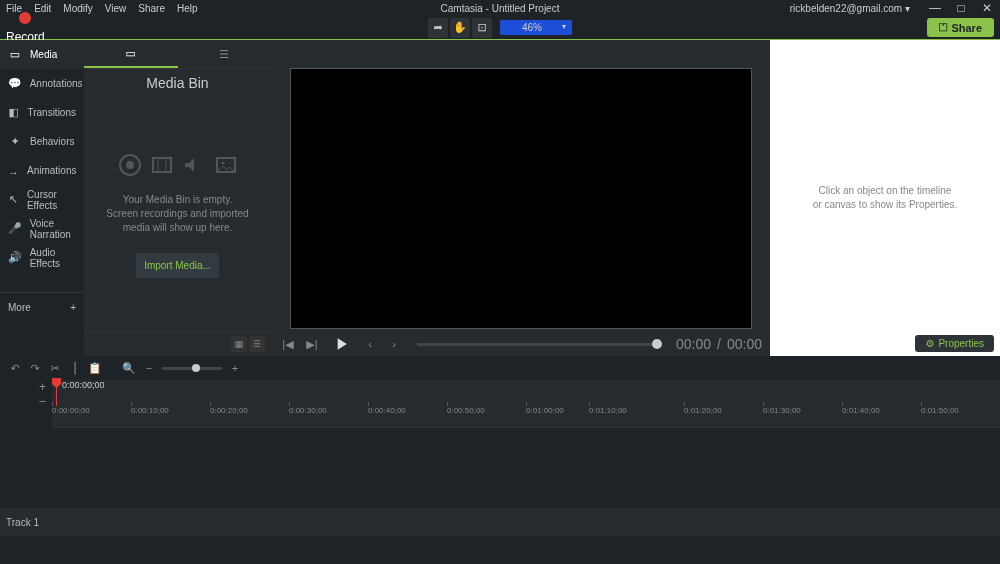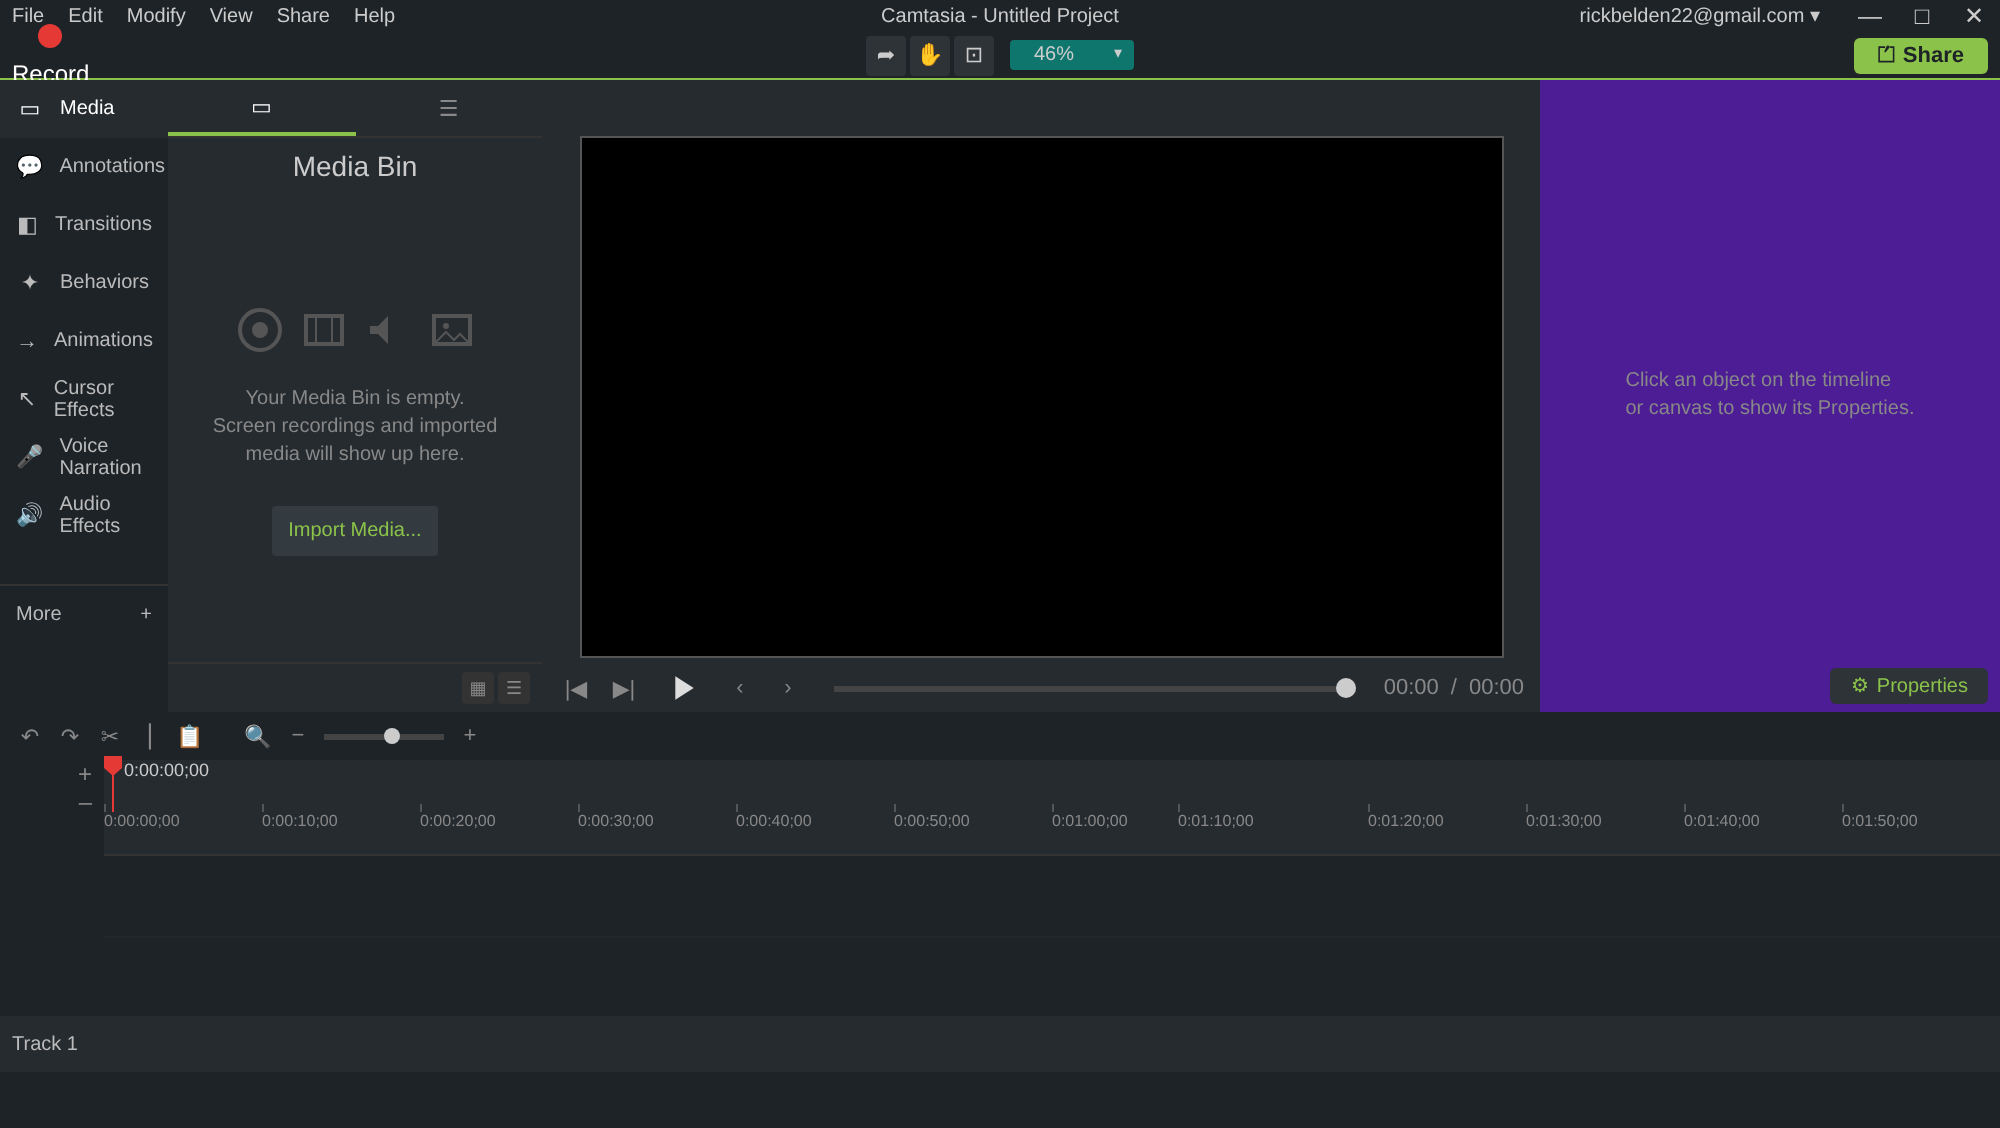--- a/index.html
+++ b/index.html
@@ -10,21 +10,21 @@
 .title { position:absolute; left:50%; transform:translateX(-50%); color:#ccc; font-size:10px; }
 .winctrl { margin-left:auto; display:flex; align-items:center; gap:12px; }
 .winctrl .email { font-size:10px; color:#ccc; margin-right:6px; }
 .winctrl .ic { color:#ccc; font-size:12px; cursor:pointer; width:14px; text-align:center;}
 .secondbar { height:24px; background:#1e2328; display:flex; align-items:center; padding:0 6px; border-bottom:1px solid #8bc34a; }
 .record-btn { display:flex; align-items:center; gap:6px; cursor:pointer;flex-direction:column; }
 .record-dot { width:12px; height:12px; border-radius:50%; background:#e53935; }
 .record-txt { color:#fff; font-size:12px; font-weight:500;}
 .canvas-tools { position:absolute; left:50%; transform:translateX(-50%); display:flex; align-items:center; gap:2px; }
 .ct-btn { width:20px; height:20px; display:flex; align-items:center; justify-content:center; background:#2e3338; cursor:pointer; color:#ccc; border-radius:2px; }
-.zoom-sel { background:#0f766e; color:#ccc; padding:2px 30px 2px 12px; font-size:10px; border-radius:2px; position:relative; margin-left:6px;}
+.zoom-sel { background:#1d4ed8; color:#ccc; padding:2px 30px 2px 22px; font-size:10px; border-radius:2px; position:relative; margin-left:6px;}
 .zoom-sel:after{content:"▾"; position:absolute; right:6px; font-size:8px;}
 .share-btn { margin-left:auto; background:#8bc34a; color:#1e2328; padding:3px 12px; border-radius:3px; display:flex; align-items:center; gap:4px; font-size:11px; font-weight:600; cursor:pointer;}
 .main { display:flex; height:calc(100% - 16px - 24px - 208px); }
 .sidebar { width:84px; background:#1e2328; }
 .sb-item { height:29px; display:flex; align-items:center; gap:8px; padding:0 8px; cursor:pointer; color:#bbb; font-size:10px; }
 .sb-item.active { background:#262b30; color:#fff;}
 .sb-item .sic { width:14px; text-align:center; font-size:11px;}
 .sb-more { height:29px; display:flex; align-items:center; justify-content:space-between; padding:0 8px; color:#bbb; font-size:10px; border-top:1px solid #333; margin-top:20px;}
 .panel { width:187px; background:#262b30; }
 .panel-tabs { height:29px; display:flex; border-bottom:1px solid #333;}
@@ -33,28 +33,28 @@
 .panel-title { text-align:center; padding:6px; color:#ccc; font-size:14px;}
 .bin { padding:20px 10px 10px 10px; text-align:center;}
 .bin-icons { display:flex; justify-content:center; gap:8px; margin:36px 0 16px 0; color:#555;}
 .bin-icons svg { width:24px; height:24px; fill:#555;}
 .bin-empty { color:#888; font-size:10px; line-height:1.4;}
 .import-btn { background:#333a40; color:#8bc34a; padding:7px 8px; margin-top:18px; display:inline-block; font-size:10px; cursor:pointer; border-radius:2px;}
 .panel-views { display:flex; justify-content:flex-end; gap:2px; padding:4px 6px; border-top:1px solid #333; position:absolute; bottom:208px; width:187px; left:84px; background:#262b30;}
 .pv{width:16px;height:16px;background:#333;border-radius:2px;cursor:pointer;display:flex;align-items:center;justify-content:center;font-size:9px;color:#888;}
 .canvas-area { flex:1; background:#262b30; display:flex; align-items:center; justify-content:center; position:relative;}
 .canvas { width:462px; height:261px; background:#000; border:1px solid #555;}
-.props { width:230px; background:#4c1d95; display:flex; align-items:center; justify-content:center; color:#888; font-size:10px; padding:0 20px; line-height:1.4;}
+.props { width:230px; background:#ffffff; display:flex; align-items:center; justify-content:center; color:#888; font-size:10px; text-align:center; padding:0 20px; line-height:1.4;}
 .playbar { height:24px; position:absolute; bottom:208px; left:271px; right:230px; display:flex; align-items:center; gap:6px; padding:0 8px;}
 .pb-btn { width:18px; height:18px; display:flex; align-items:center; justify-content:center; color:#888; cursor:pointer; font-size:11px;}
 .pb-play { width:28px; height:28px; border-radius:50%; display:flex; align-items:center; justify-content:center; cursor:pointer;}
 .pb-play svg{fill:#ddd;width:20px;height:20px;}
 .pb-slider { flex:1; height:3px; background:#444; position:relative; margin:0 8px;}
 .pb-slider .knob{width:10px;height:10px;border-radius:50%;background:#ccc;position:absolute;right:0;top:-4px;}
-.pb-time { font-size:11px; color:#888;}
+.pb-time { font-size:14px; color:#888;}
 .props-btn { position:absolute; bottom:212px; right:6px; background:#2e3338; color:#8bc34a; padding:3px 10px; border-radius:3px; font-size:10px; cursor:pointer; display:flex; align-items:center; gap:4px;}
 .timeline { height:208px; background:#1e2328; position:absolute; bottom:0; left:0; right:0;}
 .tl-tools { height:24px; display:flex; align-items:center; gap:6px; padding:0 8px; background:#1e2328;}
 .tl-btn { color:#888; cursor:pointer; font-size:11px; width:14px; text-align:center;}
 .tl-zoom { display:flex; align-items:center; gap:6px; margin-left:14px;}
 .tl-zslider{width:60px;height:3px;background:#444;position:relative;}
 .tl-zslider .zk{width:8px;height:8px;border-radius:50%;background:#ccc;position:absolute;left:50%;top:-3px;}
 .tl-head { height:26px; display:flex; background:#262b30;}
 .tl-left { width:52px; background:#1e2328; display:flex; flex-direction:column;}
 .tl-left-row{flex:1;display:flex;align-items:center;justify-content:flex-end;padding-right:6px;color:#888;font-size:12px;cursor:pointer;}

